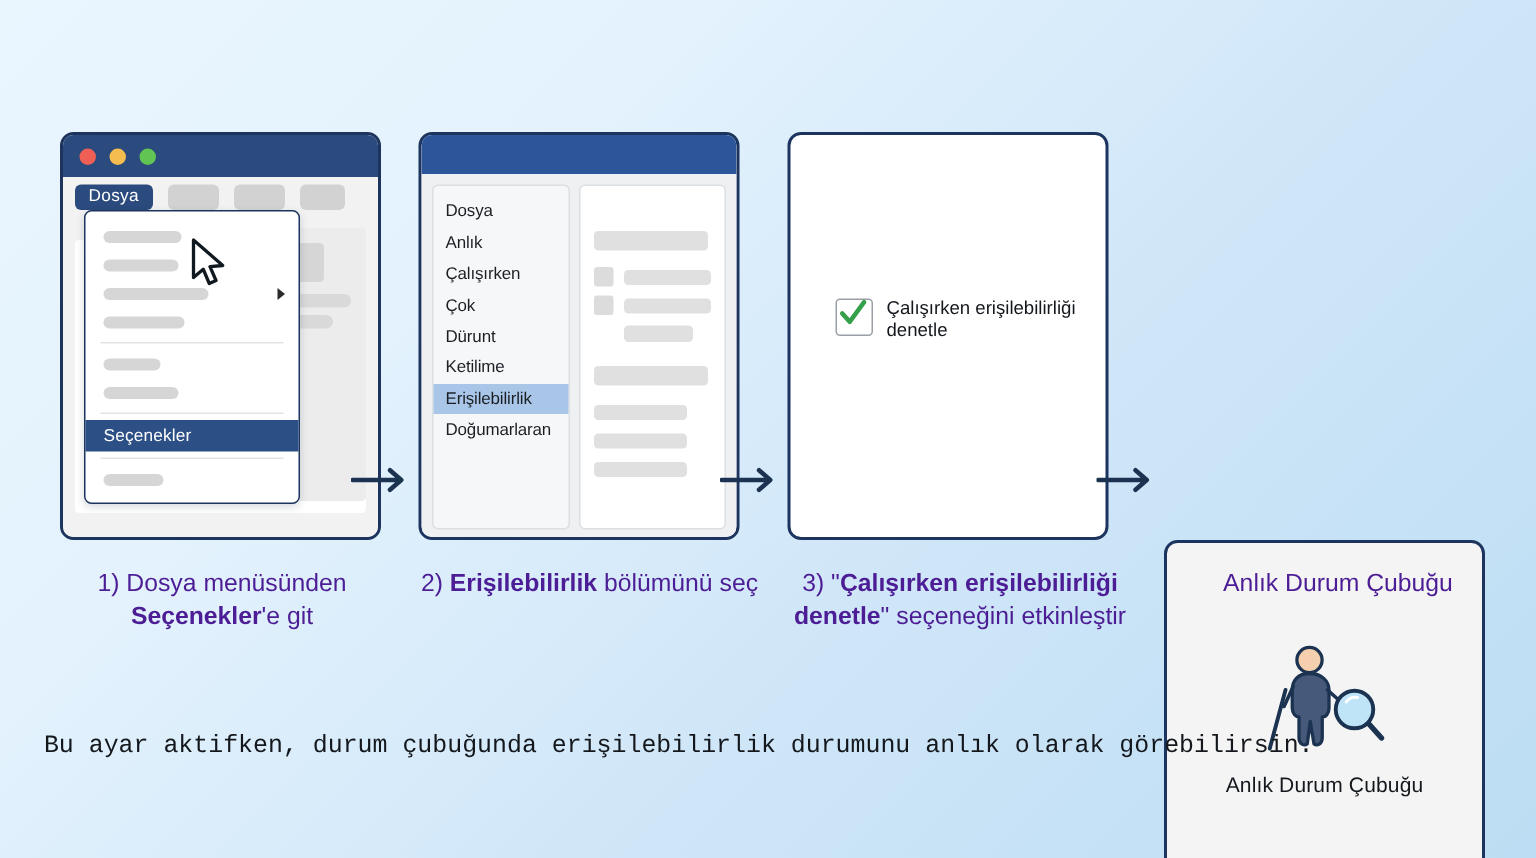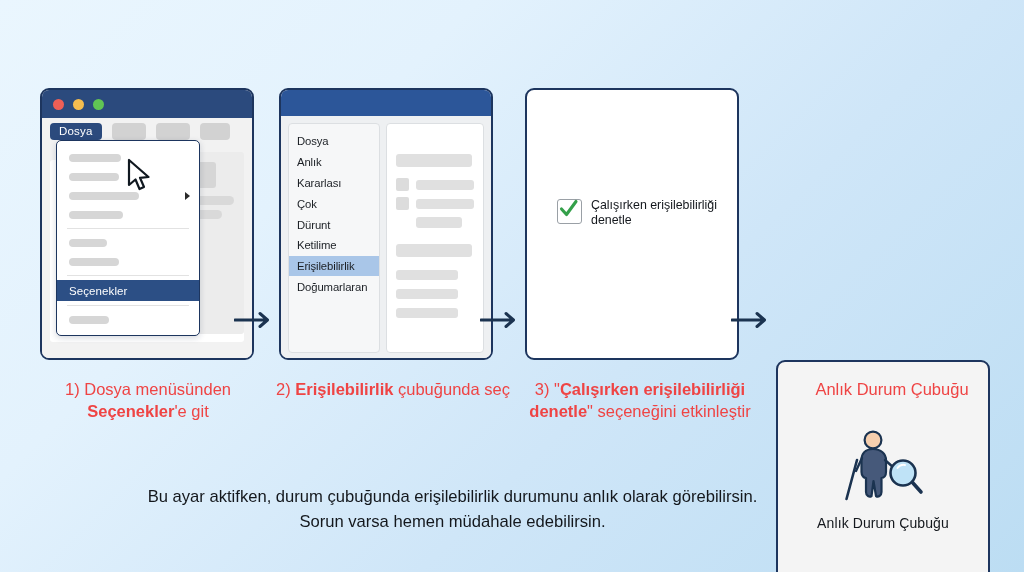--- a/index.html
+++ b/index.html
@@ -79,30 +79,30 @@
 
   
   .arrow{position:absolute;top:222px;width:44px;height:20px;}
   #arrow1{left:234px;}
   #arrow2{left:480px;}
   #arrow3{left:731px;}
 
   
   .captions{position:absolute;left:0;top:378px;width:1024px;height:80px;}
   .cap{position:absolute;width:260px;text-align:center;font-size:16.5px;
-       line-height:22px;color:#ef4444;}
+       line-height:22px;color:#4c1d95;}
   #cap1{left:18px;}
   #cap2{left:263px;}
   #cap3{left:510px;}
   #cap4{left:762px;}
   .cap b{font-weight:bold;}
 
   
   .footer{position:absolute;left:0;top:484px;width:905px;text-align:center;
-          font-size:16.6px;line-height:25px;color:#14181d;}
+          font-size:16.6px;line-height:25px;color:#14181d;font-family:Liberation Mono, monospace;}
 </style>
 </head>
 <body>
 
 <div class="panels">
 
   <div class="panel" id="panel1">
     <div class="titlebar">
       <span class="dot red"></span>
       <span class="dot yellow"></span>
@@ -159,21 +159,21 @@
 
     </div>
   </div>
 
   <div class="panel" id="panel2">
     <div class="titlebar2"></div>
     <div class="p2body">
       <div class="navlist">
         <div class="navitem">Dosya</div>
         <div class="navitem">Anlık</div>
-        <div class="navitem">Kararlası</div>
+        <div class="navitem">Çalışırken</div>
         <div class="navitem">Çok</div>
         <div class="navitem">Dürunt</div>
         <div class="navitem">Ketilime</div>
         <div class="navitem sel">Erişilebilirlik</div>
         <div class="navitem">Doğumarlaran</div>
       </div>
       <div class="contentpane">
         <div class="cbar" style="left:9px;top:30px;width:76px;height:13px;"></div>
         <div class="cchk" style="left:9px;top:54px;"></div>
         <div class="cbar" style="left:29px;top:56px;width:58px;height:10px;"></div>
@@ -234,26 +234,25 @@
   <svg class="arrow" id="arrow3" viewBox="0 0 44 20">
     <path d="M1 10 L33 10 M26 3.5 L33.5 10 L26 16.5" fill="none" stroke="#1b3350" stroke-width="3" stroke-linecap="round" stroke-linejoin="round"></path>
   </svg>
 </div>
 
 <div class="captions">
   <div class="cap" id="cap1">
     <span>1) Dosya menüsünden </span><b>Seçenekler</b><span>'e git</span>
   </div>
   <div class="cap" id="cap2">
-    <span>2) </span><b>Erişilebilirlik</b><span> çubuğunda seç</span>
+    <span>2) </span><b>Erişilebilirlik</b><span> bölümünü seç</span>
   </div>
   <div class="cap" id="cap3">
     <span>3) "</span><b>Çalışırken erişilebilirliği denetle</b><span>" seçeneğini etkinleştir</span>
   </div>
   <div class="cap" id="cap4">
     <span>Anlık Durum Çubuğu</span>
   </div>
 </div>
 
 <div class="footer">
   <div>Bu ayar aktifken, durum çubuğunda erişilebilirlik durumunu anlık olarak görebilirsin.</div>
-  <div>Sorun varsa hemen müdahale edebilirsin.</div>
 </div>
 
 </body></html>

